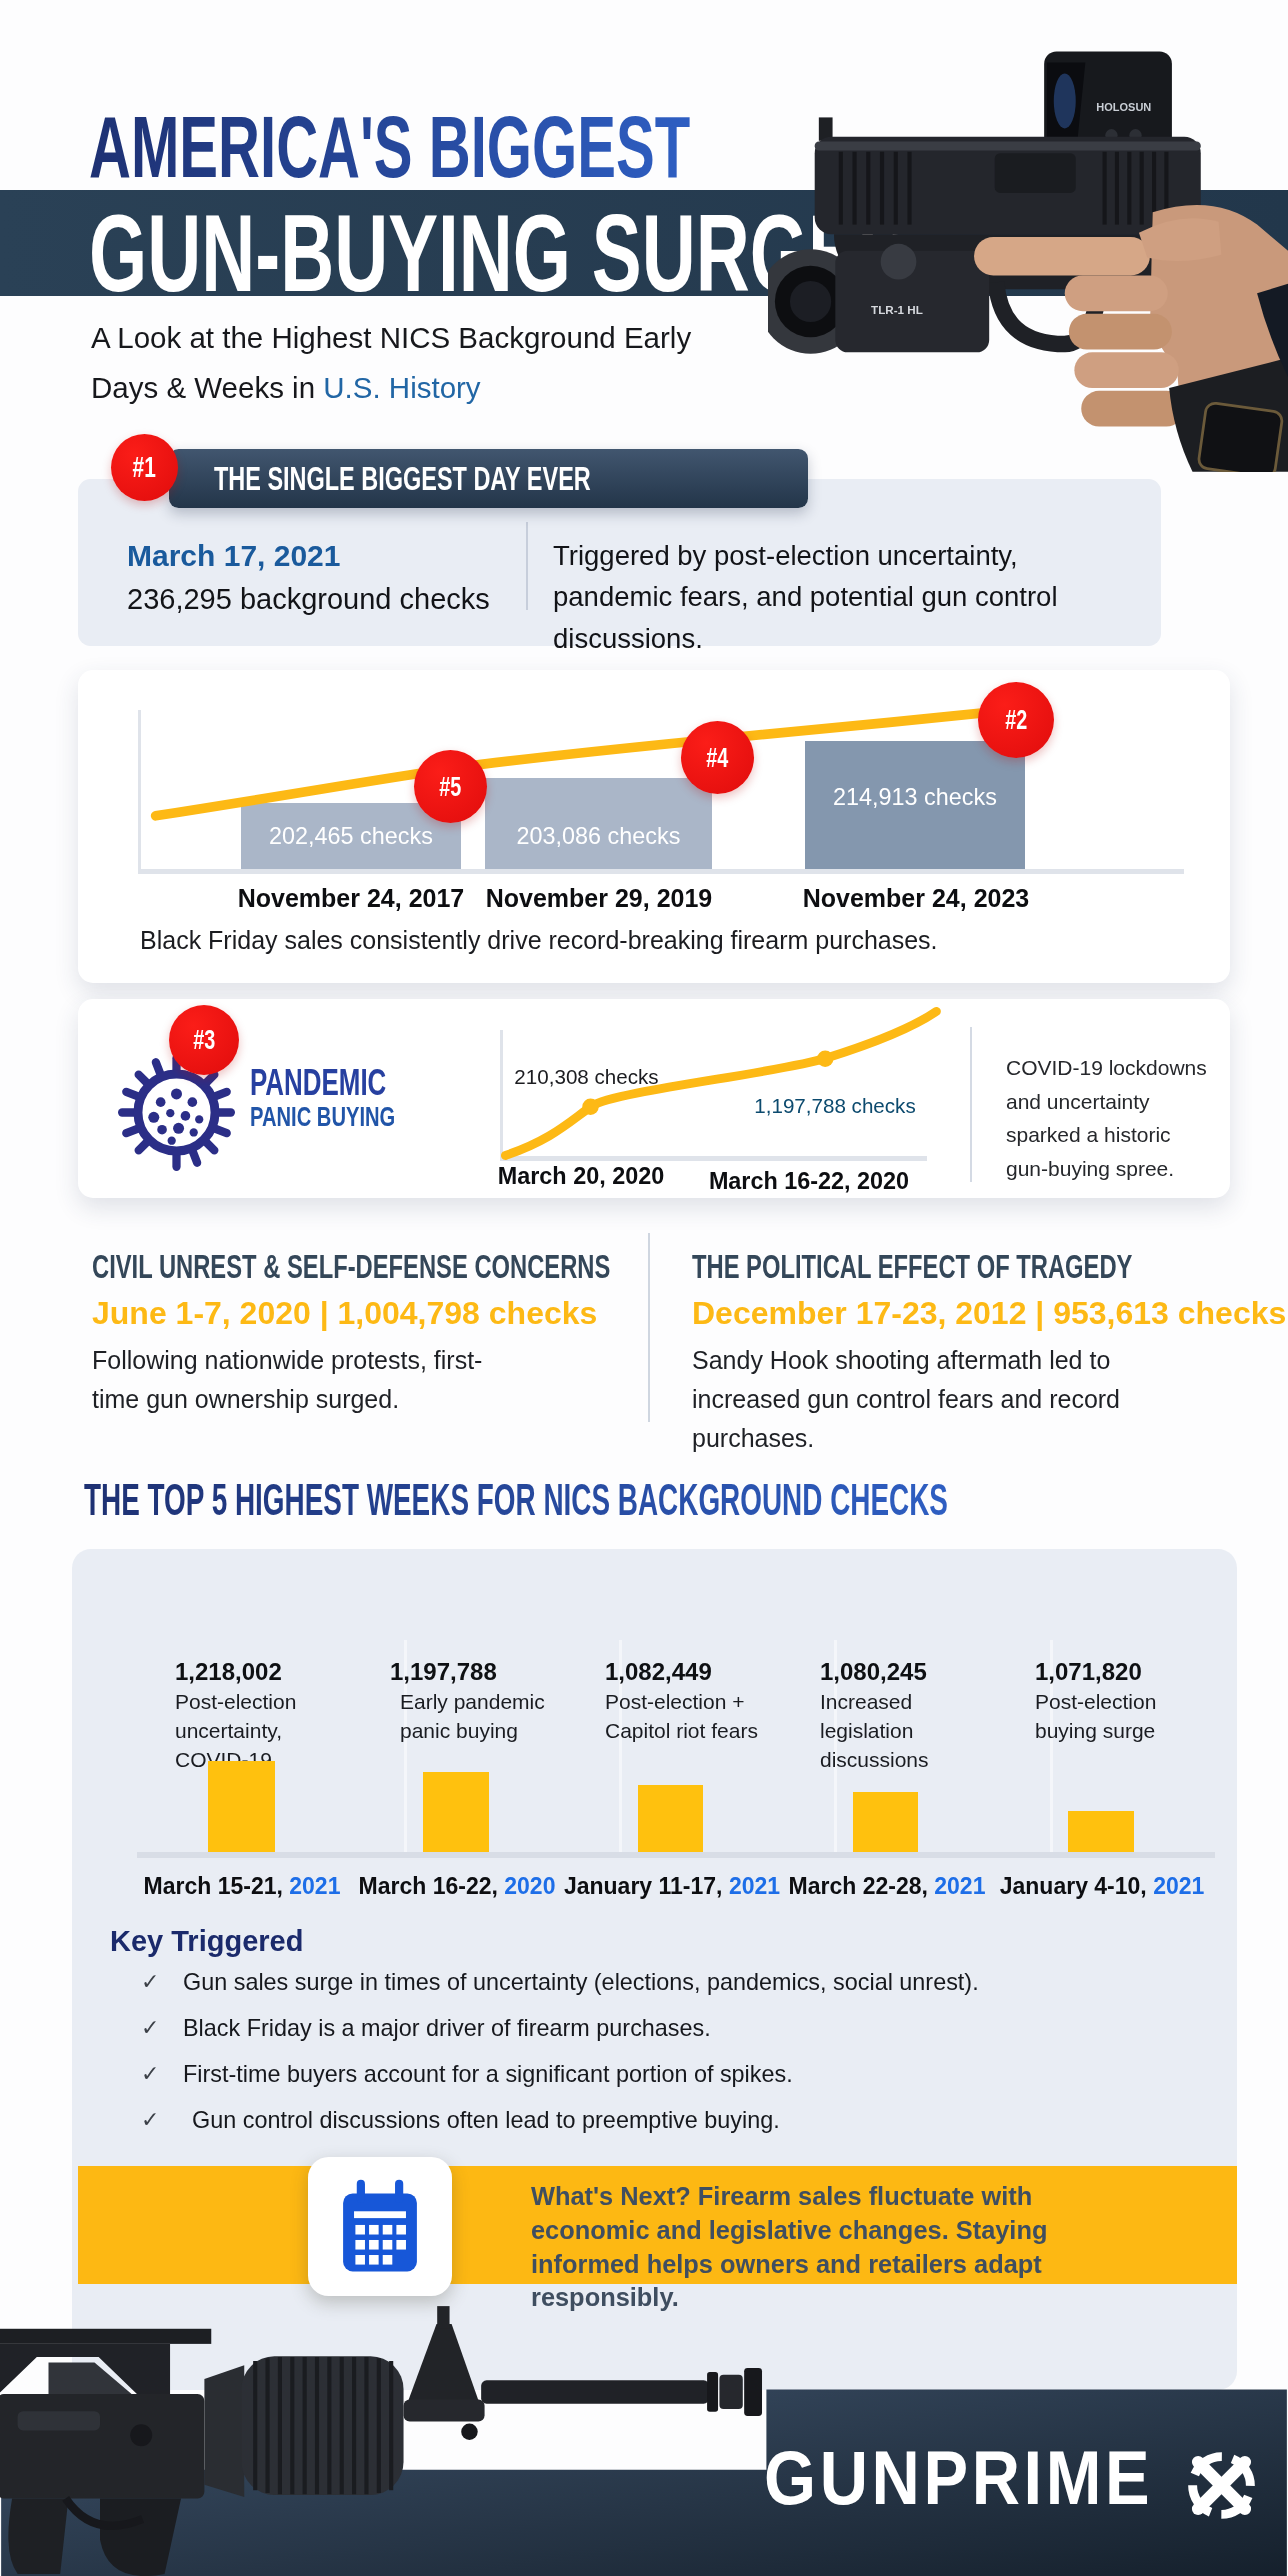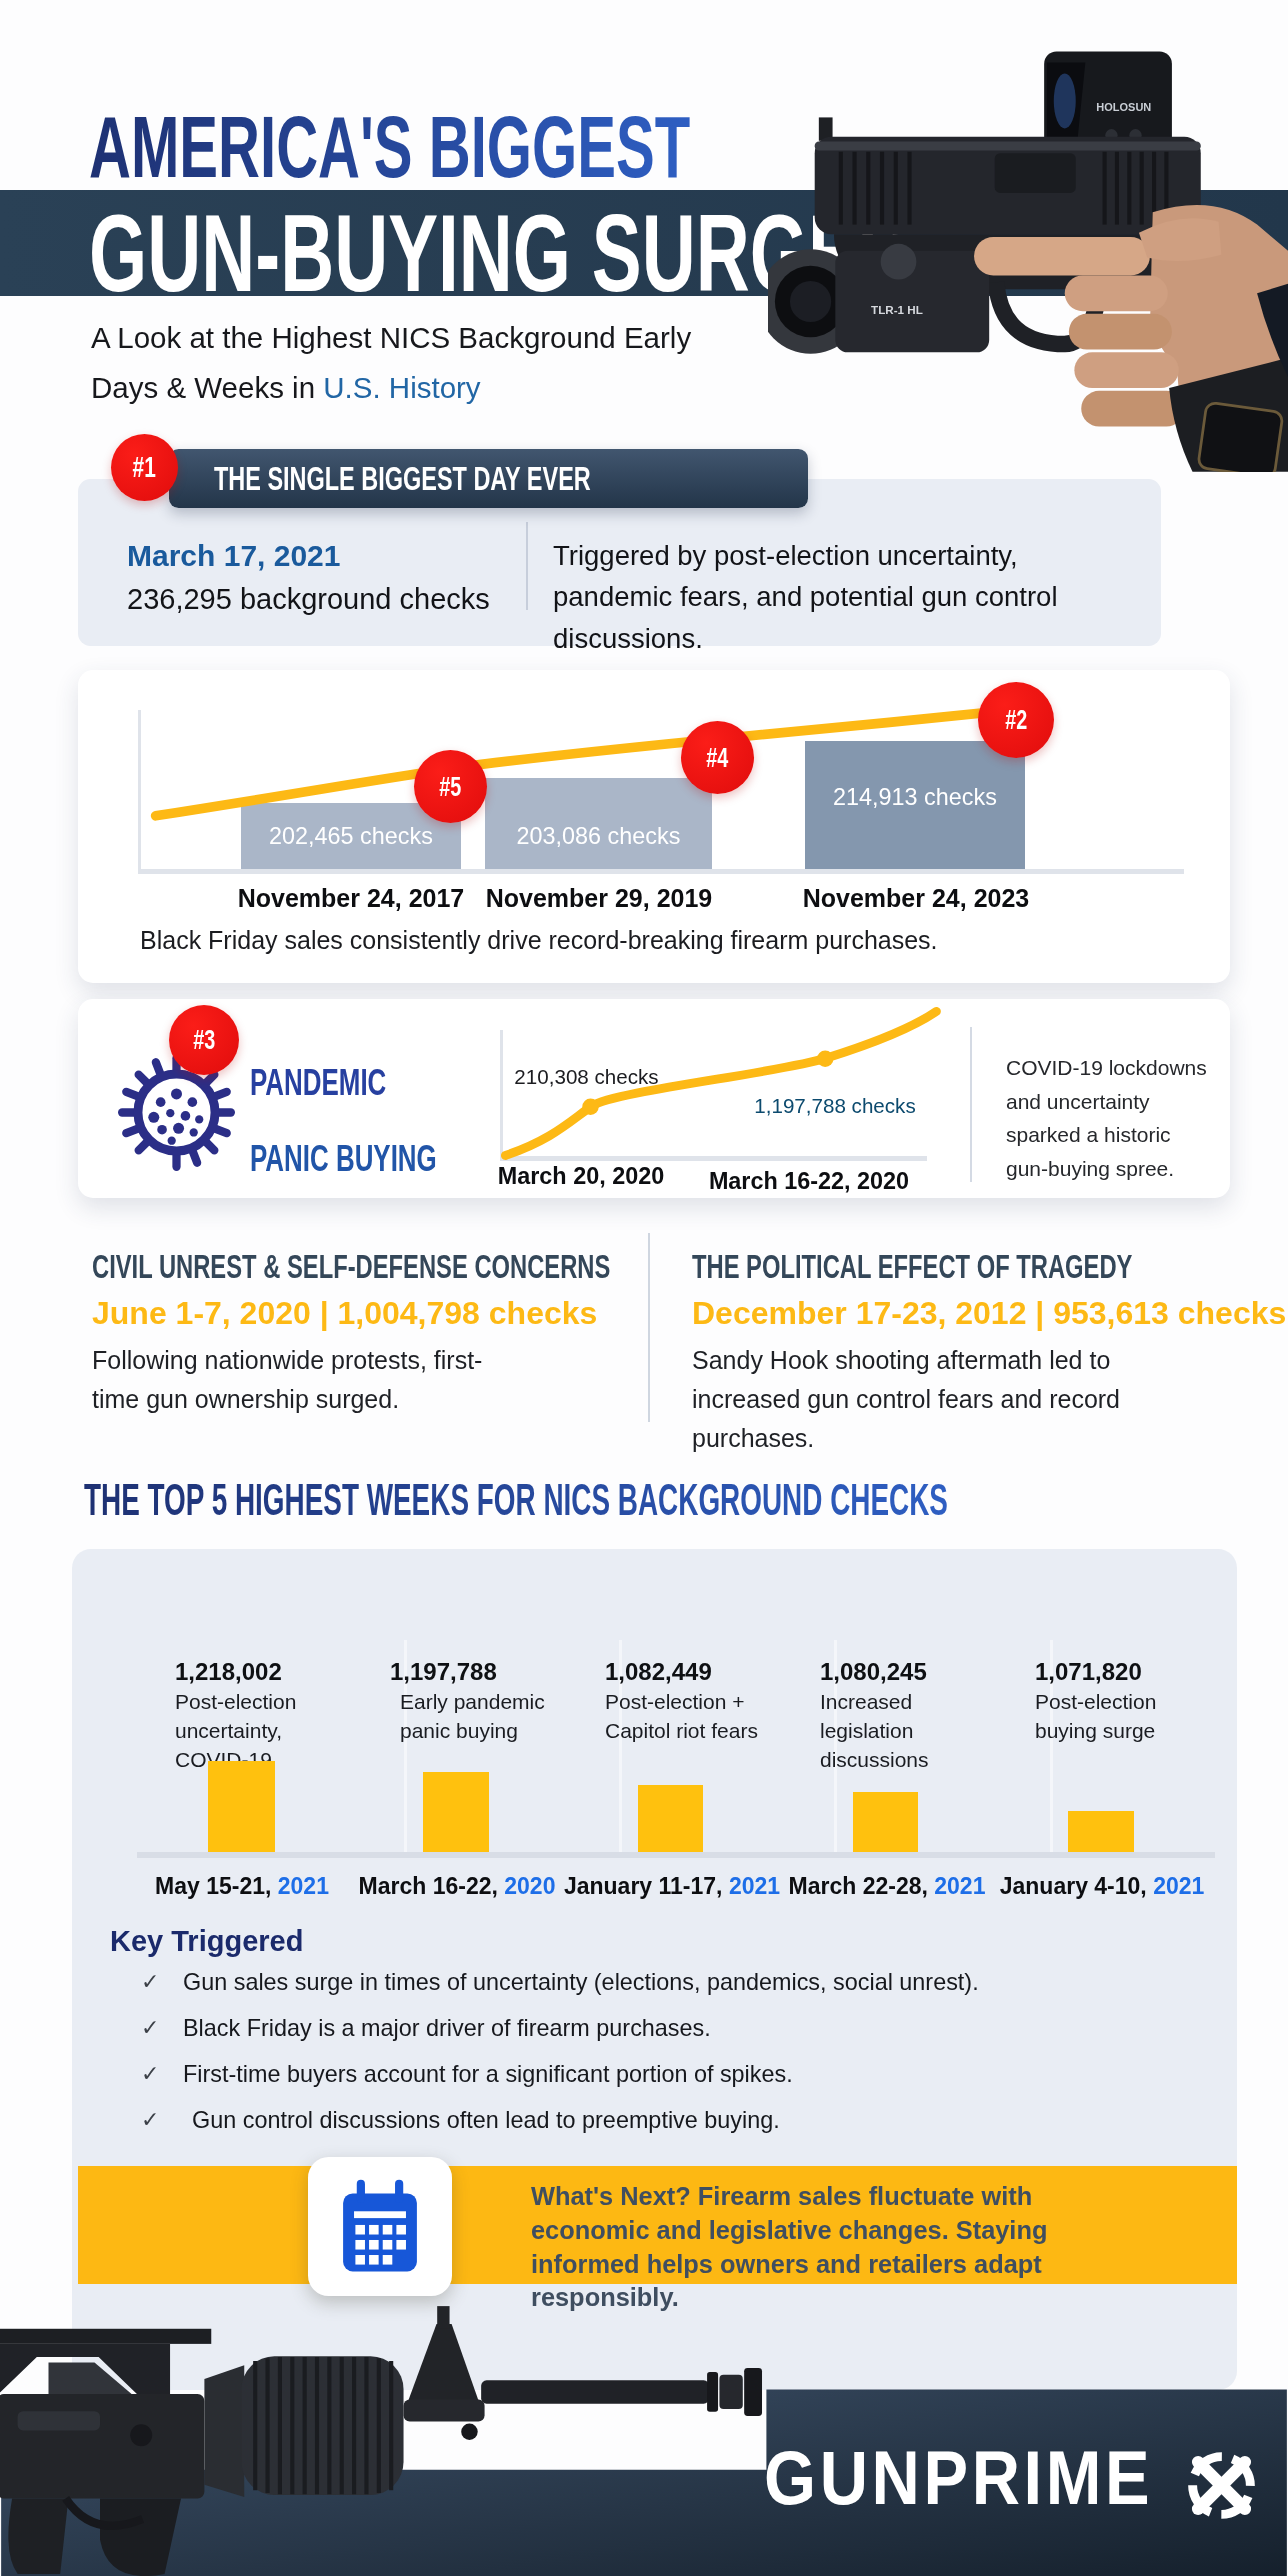--- a/index.html
+++ b/index.html
@@ -191,21 +191,21 @@
         <circle cx="110" cy="114" r="6"></circle>
           <circle cx="78" cy="126" r="6"></circle>
       </g>
     </svg>
     <div class="badge" style="left:91px;top:5.5px;width:70px;height:70px;font-size:27.5px;">
       <span>#3</span>
     </div>
     <div class="abs" style="left:172px;top:66px;font-size:36px;line-height:1;">
       <span class="cond" style="transform:scaleX(.72);color:#2740a0;">PANDEMIC</span>
     </div>
-    <div class="abs" style="left:172px;top:104px;font-size:36px;line-height:1;margin-top:38px;">
+    <div class="abs" style="left:172px;top:104px;font-size:28px;line-height:1;">
       <span class="cond" style="transform:scaleX(.72);color:#2155a8;">PANIC BUYING</span>
     </div>
 
     <div class="axis" style="left:422px;top:31px;width:3.4px;height:129px;"></div>
     <div class="axis" style="left:422px;top:157px;width:427px;height:4.8px;"></div>
     <svg class="abs" style="left:0;top:0;" width="1152" height="199" viewBox="0 0 1677 290">
       <path d="M622,228 C690,205 716,178 748,156 S 1020,108 1090,86 S 1218,40 1250,18" fill="none" stroke="#fdb915" stroke-width="13" stroke-linecap="round"></path>
       <circle cx="746" cy="157" r="12" fill="#fdb915"></circle>
       <circle cx="1088" cy="87" r="12" fill="#fdb915"></circle>
     </svg>
@@ -260,21 +260,21 @@
     <div class="t5col-val" style="left:963px;top:109px;">1,071,820</div>
     <div class="t5col-desc" style="left:963px;top:139px;">Post-election buying surge</div>
 
     <div class="t5bar" style="left:136px;top:212px;width:67px;height:91px;"></div>
     <div class="t5bar" style="left:351px;top:223px;width:66px;height:80px;"></div>
     <div class="t5bar" style="left:566px;top:236px;width:65px;height:67px;"></div>
     <div class="t5bar" style="left:781px;top:243px;width:65px;height:60px;"></div>
     <div class="t5bar" style="left:996px;top:262px;width:66px;height:41px;"></div>
     <div class="axis" style="left:65px;top:303px;width:1078px;height:5.5px;background:#d8dde6;"></div>
 
-    <div class="t5date" style="left:53px;top:324px;"><span>May 15-21, </span><span class="yr">2021</span></div>
+    <div class="t5date" style="left:53px;top:324px;"><span>March 15-21, </span><span class="yr">2021</span></div>
     <div class="t5date" style="left:268px;top:324px;"><span>March 16-22, </span><span class="yr">2020</span></div>
     <div class="t5date" style="left:483px;top:324px;"><span>January 11-17, </span><span class="yr">2021</span></div>
     <div class="t5date" style="left:698px;top:324px;"><span>March 22-28, </span><span class="yr">2021</span></div>
     <div class="t5date" style="left:913px;top:324px;"><span>January 4-10, </span><span class="yr">2021</span></div>
 
     <div class="abs" style="left:38px;top:376px;font-size:29px;font-weight:bold;color:#1b2a6b;">Key Triggered</div>
     <div class="tk-check" style="left:69px;top:420px;">✓</div>
     <div class="tk-item" style="left:111px;top:420px;">Gun sales surge in times of uncertainty (elections, pandemics, social unrest).</div>
     <div class="tk-check" style="left:69px;top:466px;">✓</div>
     <div class="tk-item" style="left:111px;top:466px;">Black Friday is a major driver of firearm purchases.</div>

